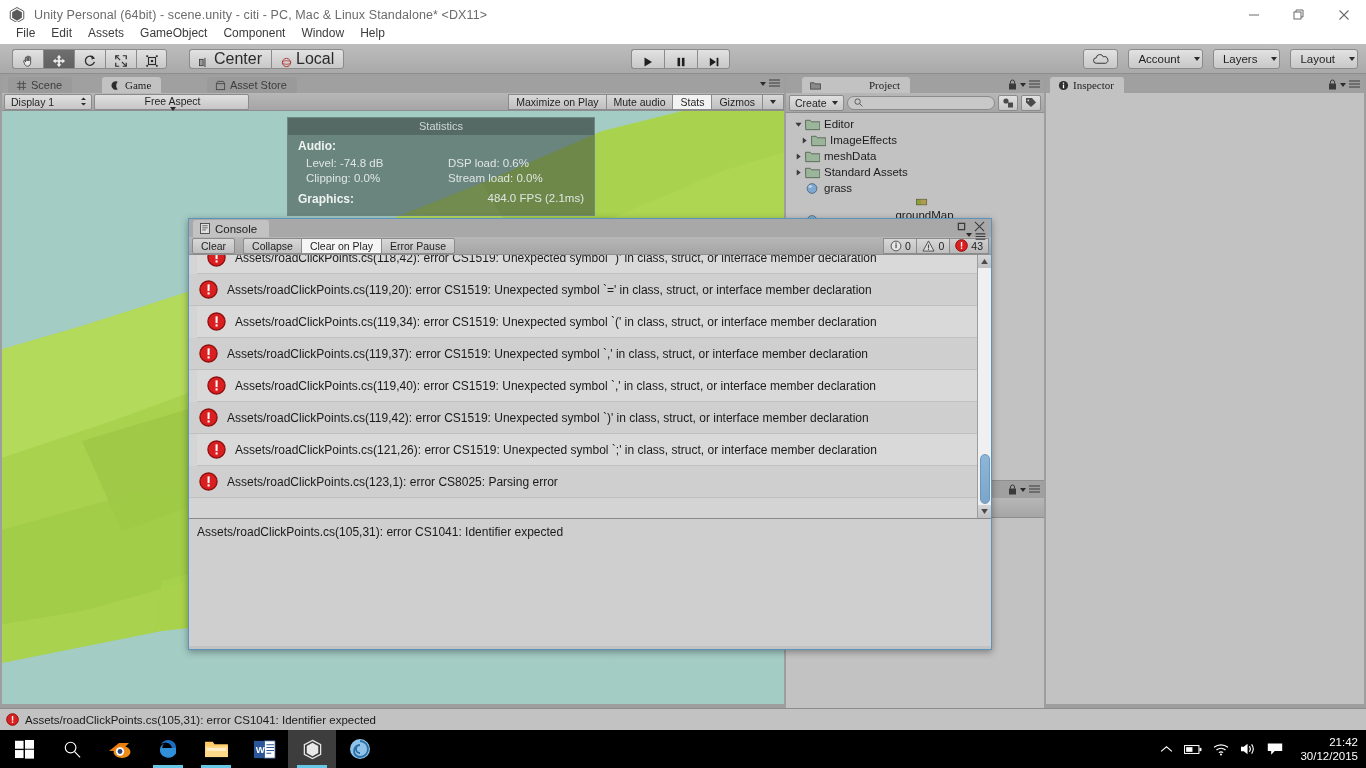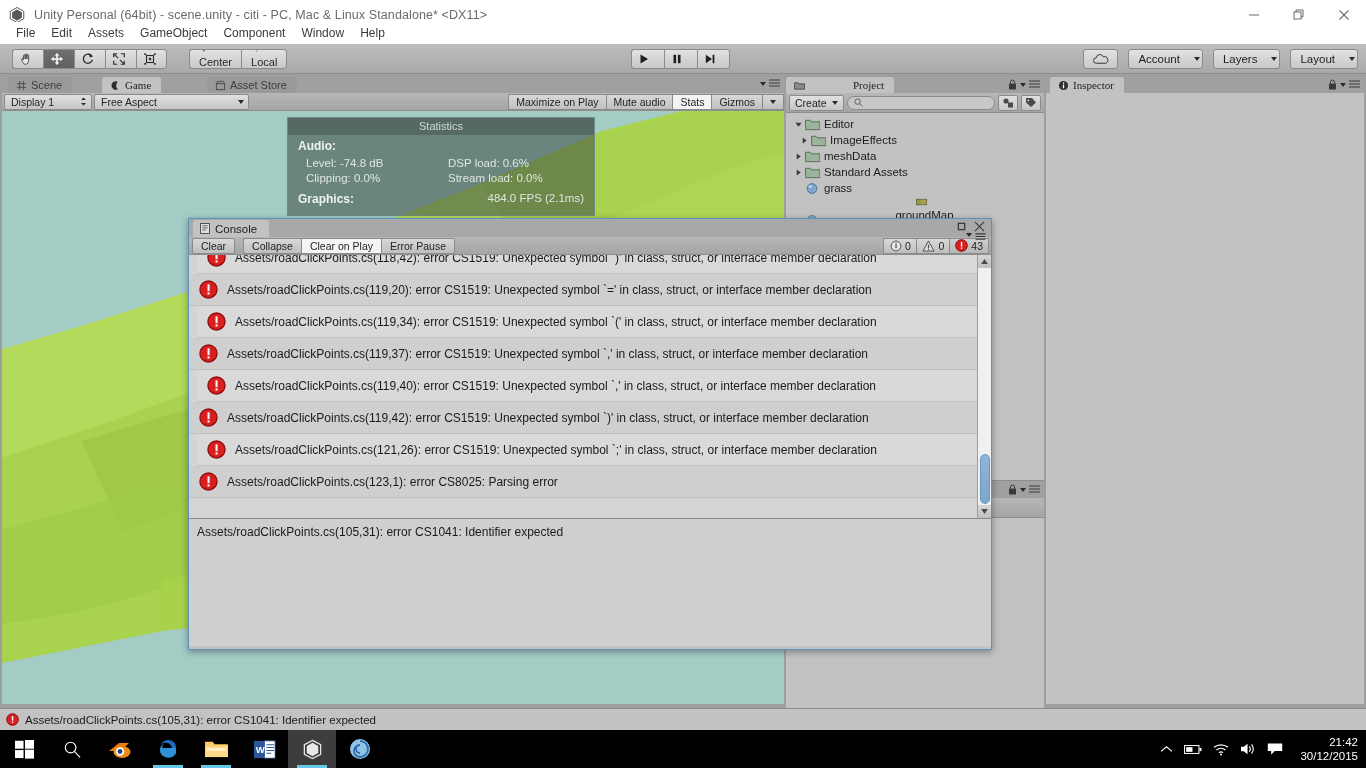--- a/index.html
+++ b/index.html
@@ -41,22 +41,22 @@
     position: absolute; top: 44px; left: 0; width: 1366px; height: 30px;
     background: linear-gradient(#bdbdbd, #a9a9a9);
     border-bottom: 1px solid #8e8e8e;
     display: flex; align-items: center;
   }
   .tb-group { display: flex; align-items: center; }
   .tb-btn {
     height: 20px; min-width: 31px; padding: 0 6px;
     background: linear-gradient(#e2e2e2, #c8c8c8);
     border: 1px solid #8b8b8b; border-right-width: 0;
-    display: flex; align-items: flex-start; justify-content: center;
-    font-size: 11px; color: #2a2a2a; flex-direction: column;
+    display: flex; align-items: flex-end; justify-content: center;
+    font-size: 16px; color: #2a2a2a;
   }
   .tb-btn:first-child { border-radius: 3px 0 0 3px; }
   .tb-btn:last-child { border-radius: 0 3px 3px 0; border-right-width: 1px; }
   .tb-btn.active { background: linear-gradient(#6f6f6f, #616161); color: #fff; }
   .tb-btn svg { display:block; }
 
   #transform-tools { margin-left: 12px; }
   #pivot-tools { margin-left: 22px; }
   #pivot-tools .tb-btn { padding: 0 9px; gap: 4px; }
 
@@ -106,21 +106,21 @@
     height: 18px; background: linear-gradient(#b7b7b7,#a5a5a5);
     border-bottom: 1px solid #8e8e8e; display: flex; align-items: center;
   }
   .gt-select {
     height: 16px; margin-left: 2px; padding: 0 4px 0 6px;
     background: linear-gradient(#e0e0e0,#c6c6c6);
     border: 1px solid #8b8b8b; border-radius: 2px;
     display: flex; align-items: center; font-size: 10.5px; color: #1f1f1f;
   }
   #display-select { width: 88px; justify-content: space-between; }
-  #aspect-select { width: 155px; justify-content: space-between; }
+  #aspect-select { width: 155px; justify-content: space-between; flex-direction: column; }
   .gt-right { margin-left: auto; display: flex; align-items: center; }
   .gt-btn {
     height: 16px; padding: 0 7px; font-size: 10.5px; color: #1f1f1f;
     background: linear-gradient(#d8d8d8,#bfbfbf);
     border: 1px solid #8b8b8b; border-right-width: 0;
     display: flex; align-items: center;
   }
   .gt-btn.on { background: #f3f3f3; }
   .gt-btn:last-of-type { border-right-width: 1px; }
   #game-view {
@@ -521,21 +521,21 @@
             <span class="stats-head">Graphics:</span>
             <span>484.0 FPS (2.1ms)</span>
           </div>
         </div>
       </div>
     </div>
   </div>
 
   <div id="project-panel">
     <div class="tabstrip">
-      <div class="tab active" style="left:0;gap:48px;">
+      <div class="tab active" style="left:16px;gap:48px;">
         <svg class="tab-icon" viewBox="0 0 12 12">
           <path d="M0.5 3h4l1 1.2h6V10h-11z" fill="#8a8a8a" stroke="#3b3b3b" stroke-width="0.8"></path>
         </svg>
         <span>Project</span>
       </div>
       <div class="panel-menu">
         <svg width="9" height="11" viewBox="0 0 9 11">
           <rect x="1" y="4.5" width="7" height="6" fill="#3a3a3a"></rect>
           <path d="M2.5 4.5V3a2 2 0 0 1 4 0v1.5" fill="none" stroke="#3a3a3a" stroke-width="1"></path>
         </svg>

